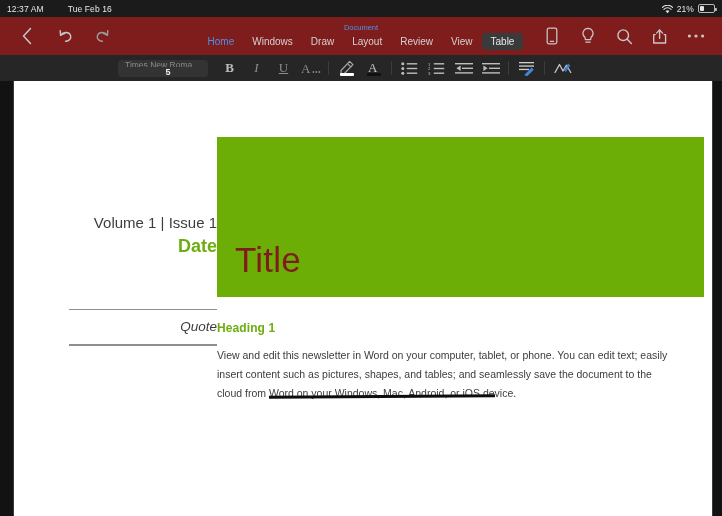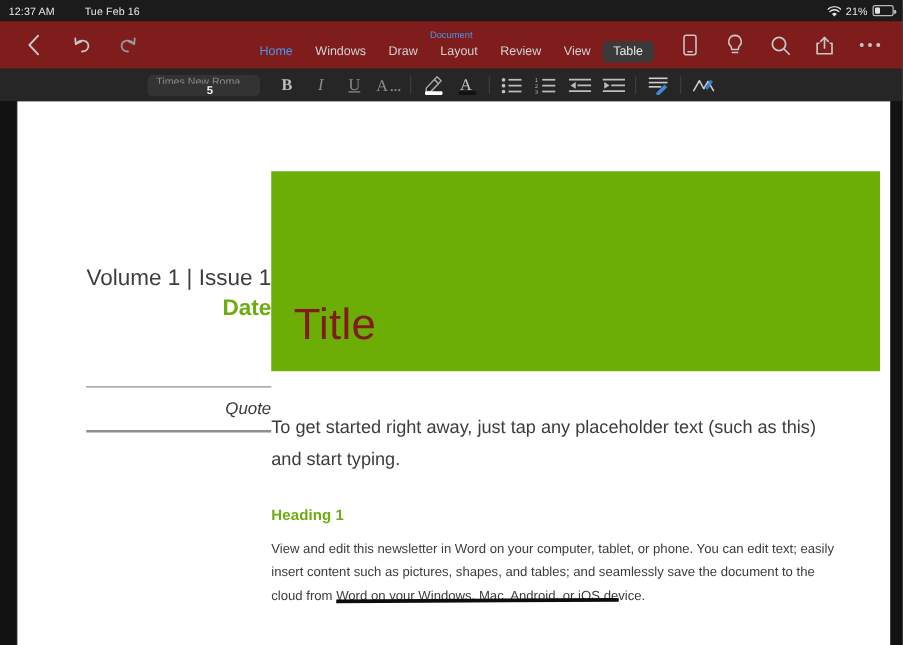--- a/index.html
+++ b/index.html
@@ -130,21 +130,21 @@
 
   .doc-body { position: relative; width: 100%; height: 100%; }
 
   
   .left-col {
     position: absolute; left: 55px; top: 0; width: 148px;
   }
   .volume {
     text-align: right;
     font-family: "Liberation Sans", sans-serif;
-    font-size: 18px; color: #3d3d3d;
+    font-size: 15px; color: #3d3d3d;
     line-height: 21px;
     margin-top: 131px;
   }
   .date {
     text-align: right;
     font-size: 18px; font-weight: bold;
     color: #6cae0f;
     margin-top: 3px;
   }
   .quote-block { margin-top: 52px; }
@@ -411,21 +411,20 @@
             <div class="quote-txt">Quote</div>
             <div class="rule"></div>
           </div>
         </div>
 
         <div class="right-col">
           <div class="banner">
             <div class="banner-title">Title</div>
           </div>
 
-          <div class="intro">To get started right away, just tap any placeholder text (such as this) and start typing.</div>
 
           <div class="h1">Heading 1</div>
 
           <div class="para">
             <span>View and edit this newsletter in Word on your computer, tablet, or phone. You can edit text; easily insert content such as pictures, shapes, and tables; and seamlessly save the document to the cloud from Word on your Windows, Mac, Android, or iOS device.</span>
             <span class="strike-line"></span>
           </div>
         </div>
 
       </div>

